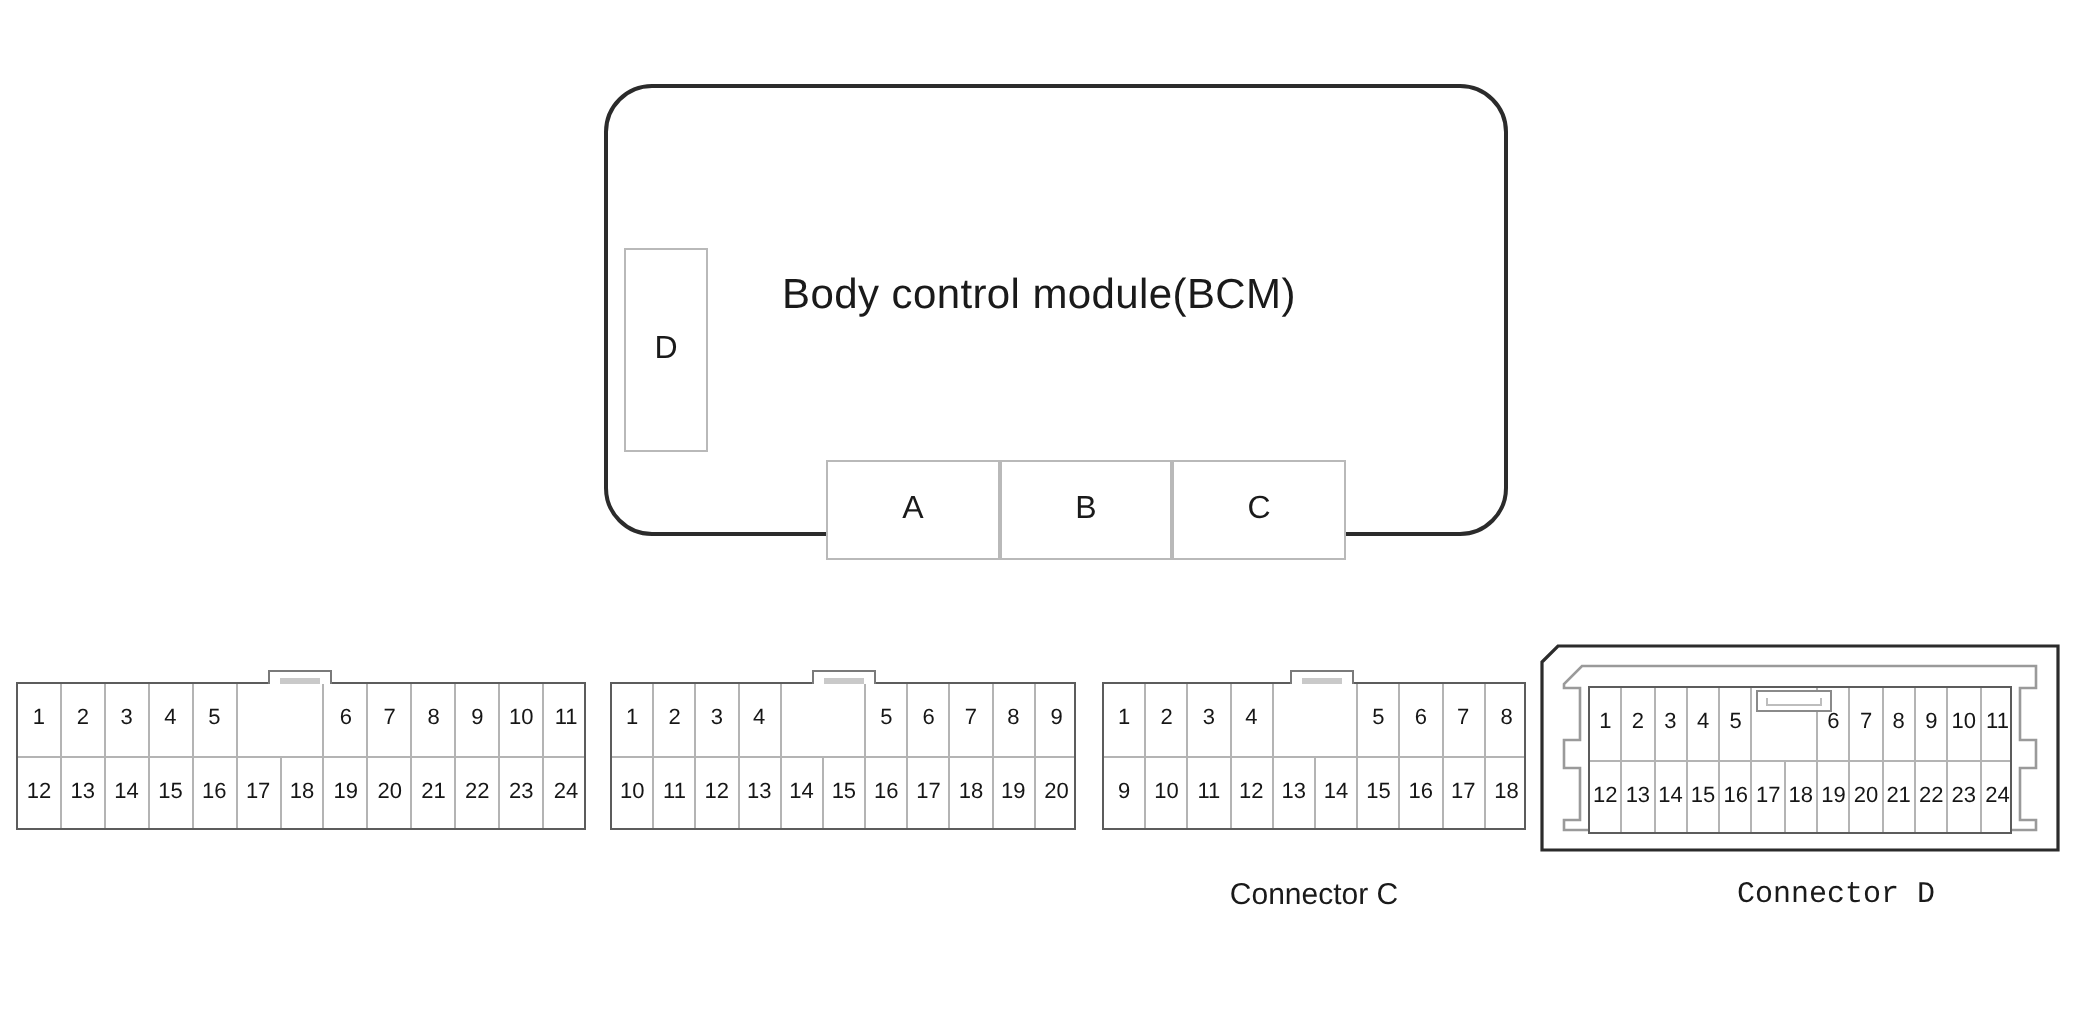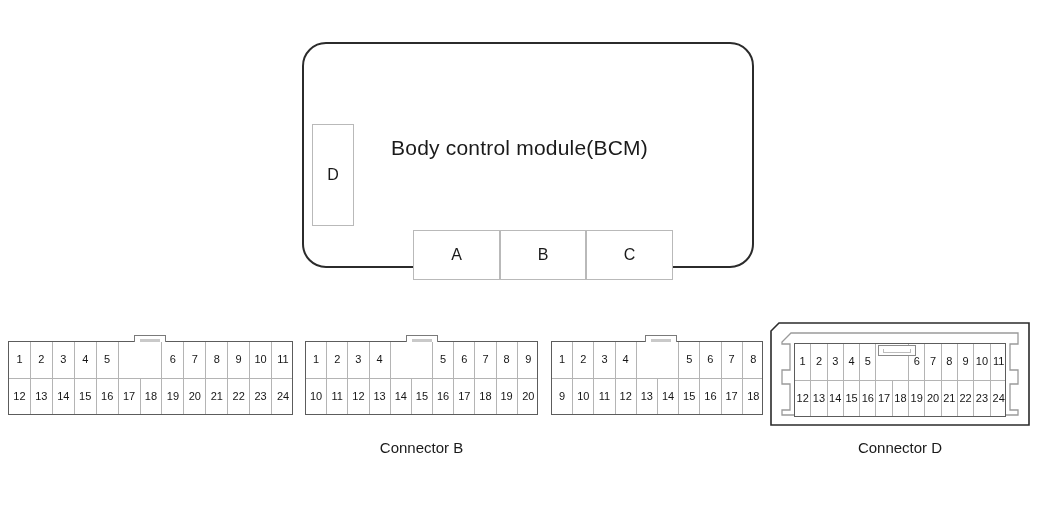--- a/index.html
+++ b/index.html
@@ -215,21 +215,20 @@
         <div class="pin-cell" style="flex: 0 0 21.1818px;">14</div>
         <div class="pin-cell" style="flex: 0 0 21.1818px;">15</div>
         <div class="pin-cell" style="flex: 0 0 21.1818px;">16</div>
         <div class="pin-cell" style="flex: 0 0 21.1818px;">17</div>
         <div class="pin-cell" style="flex: 0 0 21.1818px;">18</div>
         <div class="pin-cell" style="flex: 0 0 21.1818px;">19</div>
         <div class="pin-cell" style="flex: 0 0 21.1818px;">20</div>
       </div>
     </div>
     <div class="latch-tab" style="left: 101px; top: 0px; width: 32px; height: 7px;"></div>
-    <div class="connector-caption" style="left: 0px; top: 104px; width: 233px;">Connector B</div>
   </div>
 
 <div class="connector-block" style="left:551px; top:335px; width:212px; height:132px;">
     <div class="pin-grid" style="left: 0px; top: 6px; width: 212px; height: 74px;">
       <div class="pin-row top-row">
         <div class="pin-cell" style="flex: 0 0 21.2px;">1</div>
         <div class="pin-cell" style="flex: 0 0 21.2px;">2</div>
         <div class="pin-cell" style="flex: 0 0 21.2px;">3</div>
         <div class="pin-cell" style="flex: 0 0 21.2px;">4</div>
         <div class="pin-cell blank" style="flex: 0 0 42.4px;"></div>
@@ -245,20 +244,21 @@
         <div class="pin-cell" style="flex: 0 0 21.2px;">12</div>
         <div class="pin-cell" style="flex: 0 0 21.2px;">13</div>
         <div class="pin-cell" style="flex: 0 0 21.2px;">14</div>
         <div class="pin-cell" style="flex: 0 0 21.2px;">15</div>
         <div class="pin-cell" style="flex: 0 0 21.2px;">16</div>
         <div class="pin-cell" style="flex: 0 0 21.2px;">17</div>
         <div class="pin-cell" style="flex: 0 0 21.2px;">18</div>
       </div>
     </div>
     <div class="latch-tab" style="left: 94px; top: 0px; width: 32px; height: 7px;"></div>
+    <div class="connector-caption" style="left: 0px; top: 104px; width: 212px;">Connector C</div>
   </div>
 
 <div class="connector-block" style="left:770px; top:322px; width:260px; height:145px;">
     <svg class="housing-svg" width="260" height="104">
       <path d="M 9 1 L 259 1 L 259 103 L 1 103 L 1 9 Z" fill="#ffffff" stroke="#2b2b2b" stroke-width="1.6"></path>
       <path d="M 21 11 L 248 11 L 248 22 L 240 22 L 240 48 L 248 48 L 248 62 L 240 62 L 240 88 L 248 88 L 248 93 L 12 93 L 12 88 L 20 88 L 20 62 L 12 62 L 12 48 L 20 48 L 20 22 L 12 22 L 12 20 Z" fill="#ffffff" stroke="#9a9a9a" stroke-width="1.3"></path>
     </svg>
     <div class="pin-grid" style="left: 24px; top: 21px; width: 212px; height: 74px;">
       <div class="pin-row top-row">
         <div class="pin-cell" style="flex: 0 0 16.3077px;">1</div>
@@ -284,14 +284,14 @@
         <div class="pin-cell" style="flex: 0 0 16.3077px;">18</div>
         <div class="pin-cell" style="flex: 0 0 16.3077px;">19</div>
         <div class="pin-cell" style="flex: 0 0 16.3077px;">20</div>
         <div class="pin-cell" style="flex: 0 0 16.3077px;">21</div>
         <div class="pin-cell" style="flex: 0 0 16.3077px;">22</div>
         <div class="pin-cell" style="flex: 0 0 16.3077px;">23</div>
         <div class="pin-cell" style="flex: 0 0 16.3077px;">24</div>
       </div>
     </div>
     <div class="latch-inner" style="left: 108px; top: 23px; width: 38px; height: 11px;"></div>
-    <div class="connector-caption" style="left: 0px; top: 117px; width: 260px;">Connector D</div>
+    <div class="connector-caption" style="left: 18px; top: 117px; width: 260px; font-family: Liberation Mono, monospace;">Connector D</div>
   </div>
 
 </body></html>

